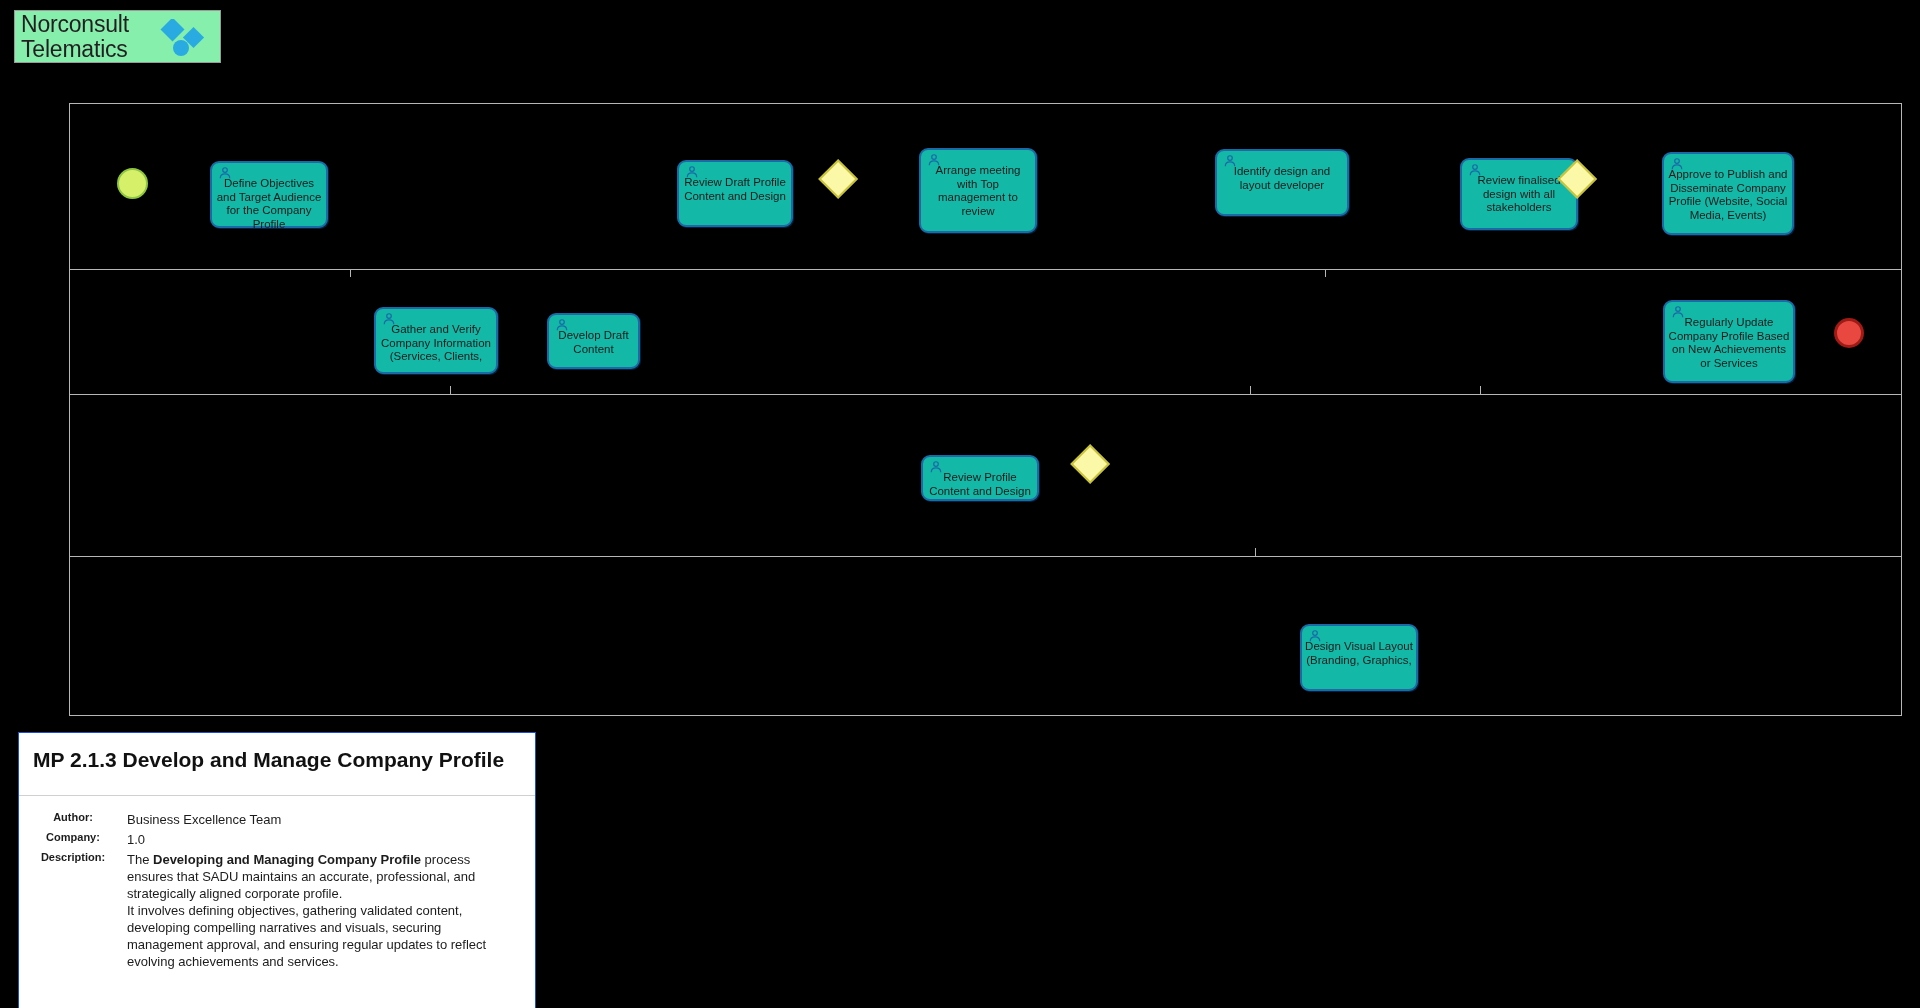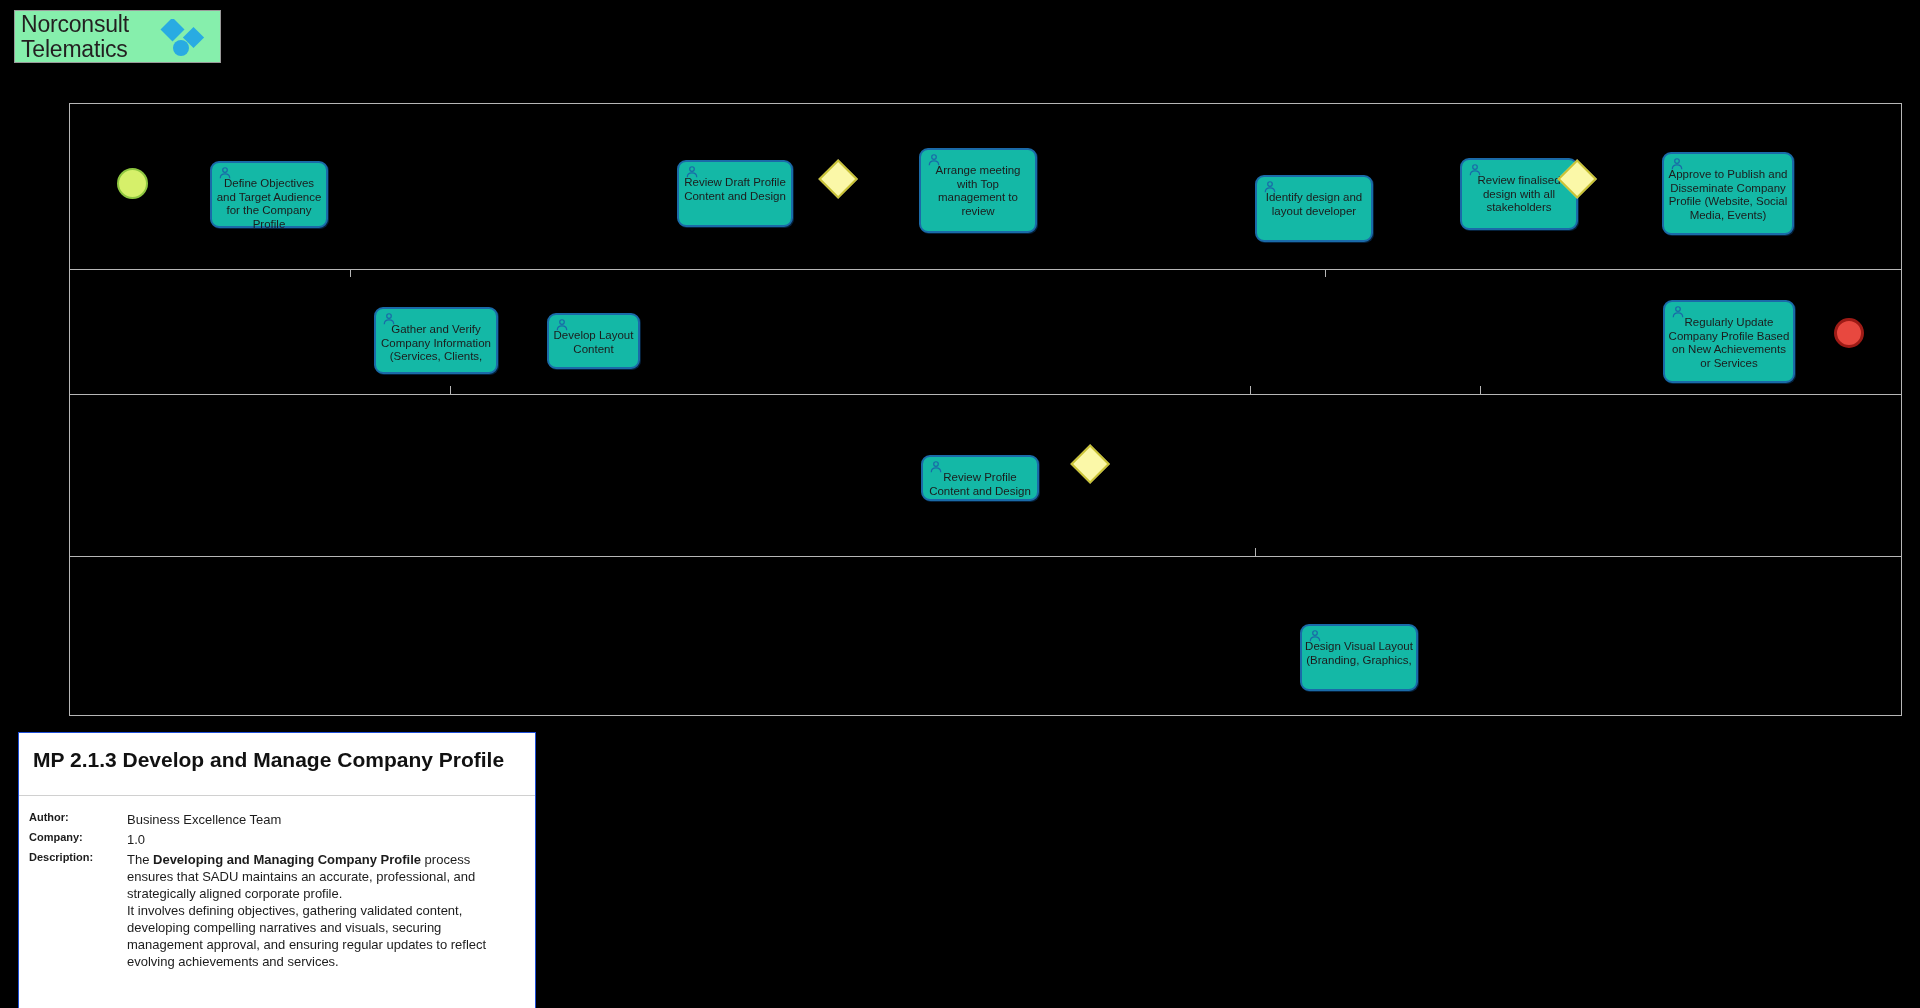--- a/index.html
+++ b/index.html
@@ -37,21 +37,21 @@
   .gw{position:absolute;background:#fbf8a8;border:2px solid #c9c235;
     transform:rotate(45deg);box-sizing:border-box;}
 
   
   .card{position:absolute;left:18px;top:732px;width:518px;height:333px;background:#fff;
     border:1px solid #1d4ed8;box-sizing:border-box;}
   .card-title{position:absolute;left:14px;top:15px;right:10px;font-size:21px;font-weight:bold;
     color:#111;font-family:"Liberation Sans", sans-serif;}
   .card-rule{position:absolute;left:0;right:0;top:62px;border-top:1px solid #d0d0d0;}
   .row{position:absolute;left:0;right:0;}
-  .row-k{position:absolute;left:10px;width:88px;text-align:left;font-size:11px;font-weight:bold;
+  .row-k{position:absolute;left:10px;width:88px;text-align:center;font-size:11px;font-weight:bold;
     color:#1c1c1c;font-family:"Liberation Sans", sans-serif;}
   .row-v{position:absolute;left:108px;right:34px;font-size:13px;color:#1c1c1c;line-height:17px;
     font-family:"Liberation Sans", sans-serif;}
   .row-v b{font-weight:bold;}
 </style>
 </head>
 <body>
 
 <div id="stage">
 
@@ -94,21 +94,21 @@
           </svg></span>
         <div class="task-label">Review Draft Profile Content and Design</div>
       </div>
       <div class="task" style="left: 919px; top: 148px; width: 118px; height: 85px;">
         <span class="task-icon"><svg viewBox="0 0 16 16" width="14" height="14">
             <circle cx="8" cy="4.6" r="2.6" fill="none" stroke="#1a6aa8" stroke-width="1.4"></circle>
             <path d="M2.6 14c0-3.1 2.4-5 5.4-5s5.4 1.9 5.4 5" fill="none" stroke="#1a6aa8" stroke-width="1.4"></path>
           </svg></span>
         <div class="task-label">Arrange meeting with Top management to review</div>
       </div>
-      <div class="task" style="left: 1215px; top: 175px; width: 118px; height: 67px; margin-left: 40px;">
+      <div class="task" style="left: 1215px; top: 149px; width: 134px; height: 67px;">
         <span class="task-icon"><svg viewBox="0 0 16 16" width="14" height="14">
             <circle cx="8" cy="4.6" r="2.6" fill="none" stroke="#1a6aa8" stroke-width="1.4"></circle>
             <path d="M2.6 14c0-3.1 2.4-5 5.4-5s5.4 1.9 5.4 5" fill="none" stroke="#1a6aa8" stroke-width="1.4"></path>
           </svg></span>
         <div class="task-label">Identify design and layout developer</div>
       </div>
       <div class="task" style="left: 1428px; top: 158px; width: 118px; height: 72px; margin-left: 32px;">
         <span class="task-icon"><svg viewBox="0 0 16 16" width="14" height="14">
             <circle cx="8" cy="4.6" r="2.6" fill="none" stroke="#1a6aa8" stroke-width="1.4"></circle>
             <path d="M2.6 14c0-3.1 2.4-5 5.4-5s5.4 1.9 5.4 5" fill="none" stroke="#1a6aa8" stroke-width="1.4"></path>
@@ -127,21 +127,21 @@
             <circle cx="8" cy="4.6" r="2.6" fill="none" stroke="#1a6aa8" stroke-width="1.4"></circle>
             <path d="M2.6 14c0-3.1 2.4-5 5.4-5s5.4 1.9 5.4 5" fill="none" stroke="#1a6aa8" stroke-width="1.4"></path>
           </svg></span>
         <div class="task-label">Gather and Verify Company Information (Services, Clients,</div>
       </div>
       <div class="task" style="left: 547px; top: 313px; width: 93px; height: 56px;">
         <span class="task-icon"><svg viewBox="0 0 16 16" width="14" height="14">
             <circle cx="8" cy="4.6" r="2.6" fill="none" stroke="#1a6aa8" stroke-width="1.4"></circle>
             <path d="M2.6 14c0-3.1 2.4-5 5.4-5s5.4 1.9 5.4 5" fill="none" stroke="#1a6aa8" stroke-width="1.4"></path>
           </svg></span>
-        <div class="task-label">Develop Layout Content</div>
+        <div class="task-label">Develop Draft Content</div>
       </div>
       <div class="task" style="left: 1663px; top: 300px; width: 132px; height: 83px;">
         <span class="task-icon"><svg viewBox="0 0 16 16" width="14" height="14">
             <circle cx="8" cy="4.6" r="2.6" fill="none" stroke="#1a6aa8" stroke-width="1.4"></circle>
             <path d="M2.6 14c0-3.1 2.4-5 5.4-5s5.4 1.9 5.4 5" fill="none" stroke="#1a6aa8" stroke-width="1.4"></path>
           </svg></span>
         <div class="task-label">Regularly Update Company Profile Based on New Achievements or Services</div>
       </div>
       <div class="task" style="left: 921px; top: 455px; width: 118px; height: 46px;">
         <span class="task-icon"><svg viewBox="0 0 16 16" width="14" height="14">

